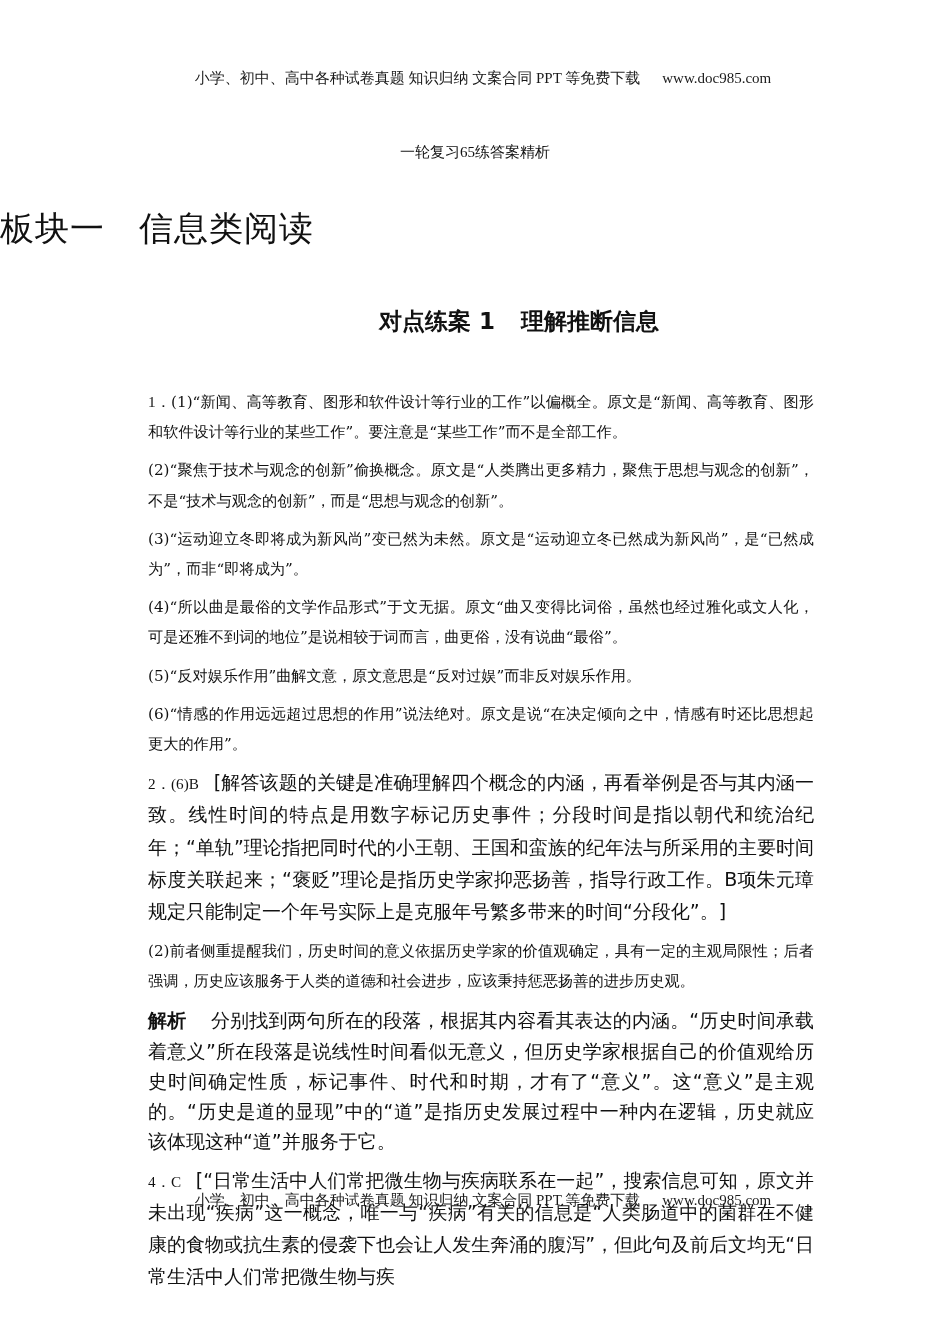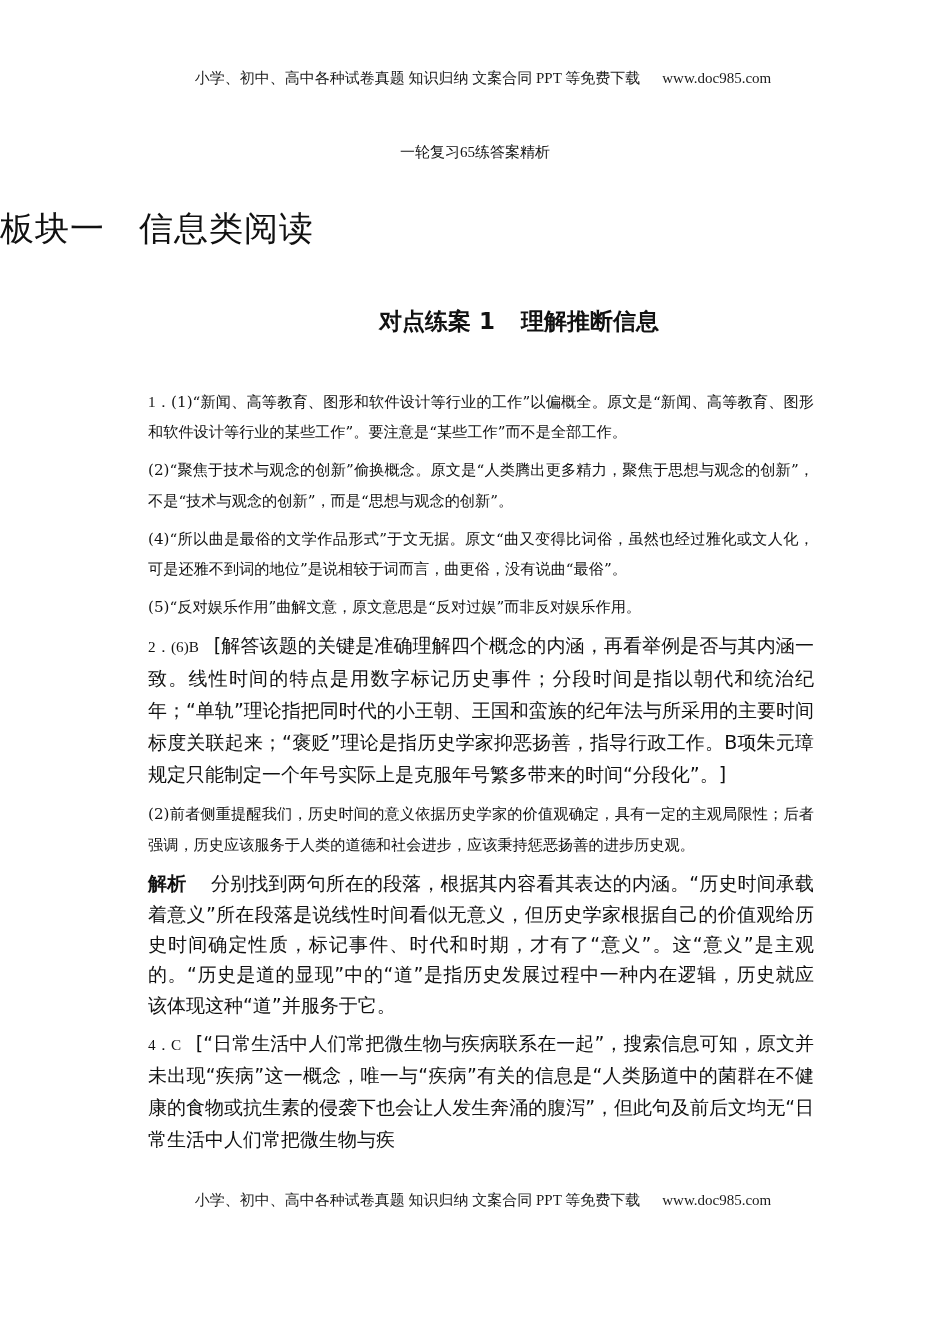--- a/index.html
+++ b/index.html
@@ -103,22 +103,24 @@
 </h1>
 
 <h2 class="section-title">
   <span>对点练案 1</span><span class="gap"></span><span>理解推断信息</span>
 </h2>
 
 <div class="content">
 
   <p><span class="num">1．</span><span>(1)“新闻、高等教育、图形和软件设计等行业的工作”以偏概全。原文是“新闻、高等教育、图形和软件设计等行业的某些工作”。要注意是“某些工作”而不是全部工作。</span></p>
   <p>(2)“聚焦于技术与观念的创新”偷换概念。原文是“人类腾出更多精力，聚焦于思想与观念的创新”，不是“技术与观念的创新”，而是“思想与观念的创新”。</p>
+  <p>(3)“运动迎立冬即将成为新风尚”变已然为未然。原文是“运动迎立冬已然成为新风尚”，是“已然成为”，而非“即将成为”。</p>
   <p>(4)“所以曲是最俗的文学作品形式”于文无据。原文“曲又变得比词俗，虽然也经过雅化或文人化，可是还雅不到词的地位”是说相较于词而言，曲更俗，没有说曲“最俗”。</p>
   <p>(5)“反对娱乐作用”曲解文意，原文意思是“反对过娱”而非反对娱乐作用。</p>
+  <p>(6)“情感的作用远远超过思想的作用”说法绝对。原文是说“在决定倾向之中，情感有时还比思想起更大的作用”。</p>
 
   <p><span class="num">2．</span><span class="num">(6)B</span>&nbsp;&nbsp;&nbsp;<span class="sans">[解答该题的关键是准确理解四个概念的内涵，再看举例是否与其内涵一致。线性时间的特点是用数字标记历史事件；分段时间是指以朝代和统治纪年；“单轨”理论指把同时代的小王朝、王国和蛮族的纪年法与所采用的主要时间标度关联起来；“褒贬”理论是指历史学家抑恶扬善，指导行政工作。B项朱元璋规定只能制定一个年号实际上是克服年号繁多带来的时间“分段化”。]</span></p>
   <p>(2)前者侧重提醒我们，历史时间的意义依据历史学家的价值观确定，具有一定的主观局限性；后者强调，历史应该服务于人类的道德和社会进步，应该秉持惩恶扬善的进步历史观。</p>
   <p class="sans"><span class="label">解析</span>&nbsp;&nbsp;&nbsp;&nbsp;<span>分别找到两句所在的段落，根据其内容看其表达的内涵。“历史时间承载着意义”所在段落是说线性时间看似无意义，但历史学家根据自己的价值观给历史时间确定性质，标记事件、时代和时期，才有了“意义”。这“意义”是主观的。“历史是道的显现”中的“道”是指历史发展过程中一种内在逻辑，历史就应该体现这种“道”并服务于它。</span></p>
 
 
   <p><span class="num">4．</span><span class="num">C</span>&nbsp;&nbsp;&nbsp;<span class="sans">[“日常生活中人们常把微生物与疾病联系在一起”，搜索信息可知，原文并未出现“疾病”这一概念，唯一与“疾病”有关的信息是“人类肠道中的菌群在不健康的食物或抗生素的侵袭下也会让人发生奔涌的腹泻”，但此句及前后文均无“日常生活中人们常把微生物与疾</span></p>
 </div>
 
 <div class="page-footer">

